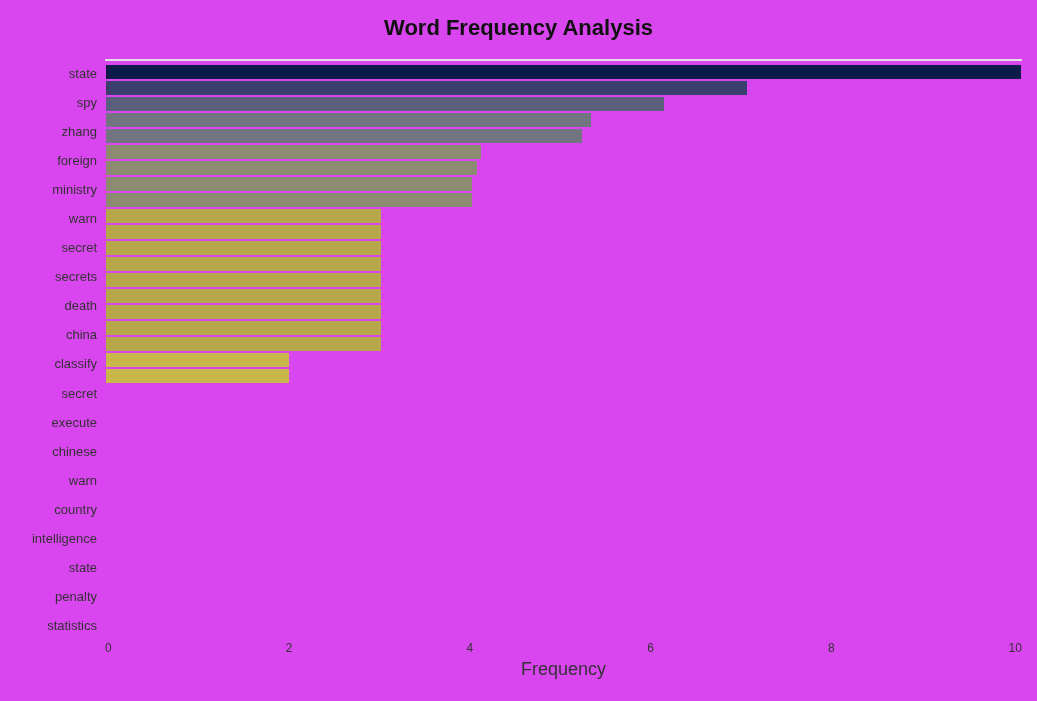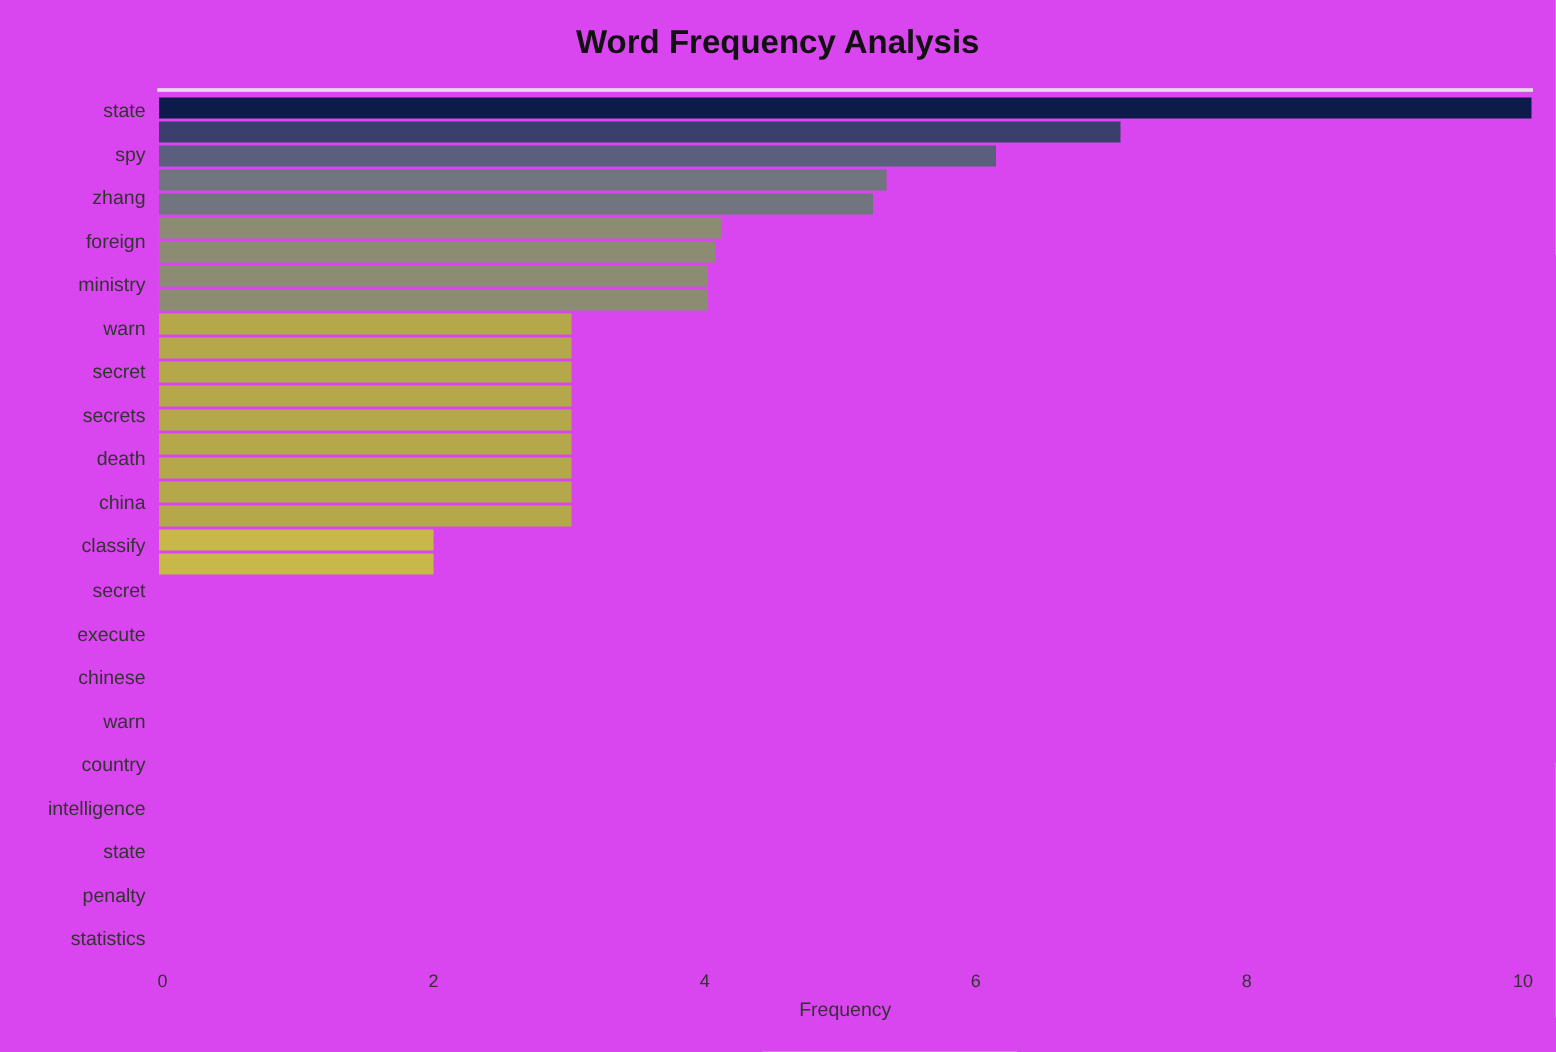--- a/index.html
+++ b/index.html
@@ -191,17 +191,17 @@
 
       <div style="position:absolute; bottom:-40px; left:0; right:0; display:flex; flex-direction:column; align-items:center;">
         <div style="display:flex; justify-content:space-between; width:100%; padding: 4px 0 2px 0;" id="x-ticks-container">
             <div class="x-tick">0</div>
             <div class="x-tick">2</div>
             <div class="x-tick">4</div>
             <div class="x-tick">6</div>
             <div class="x-tick">8</div>
             <div class="x-tick">10</div>
           </div>
-        <div style="font-size:13px; color:#333; margin-top:2px;">Frequency</div>
+        <div style="font-size:18px; color:#333; margin-top:2px;">Frequency</div>
       </div>
     </div>
   </div>
 </div>
 
 </body></html>

